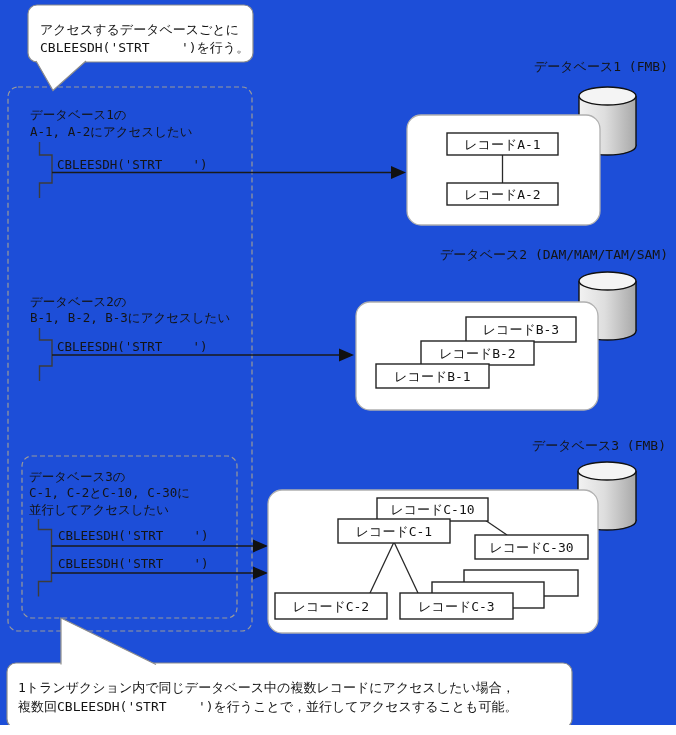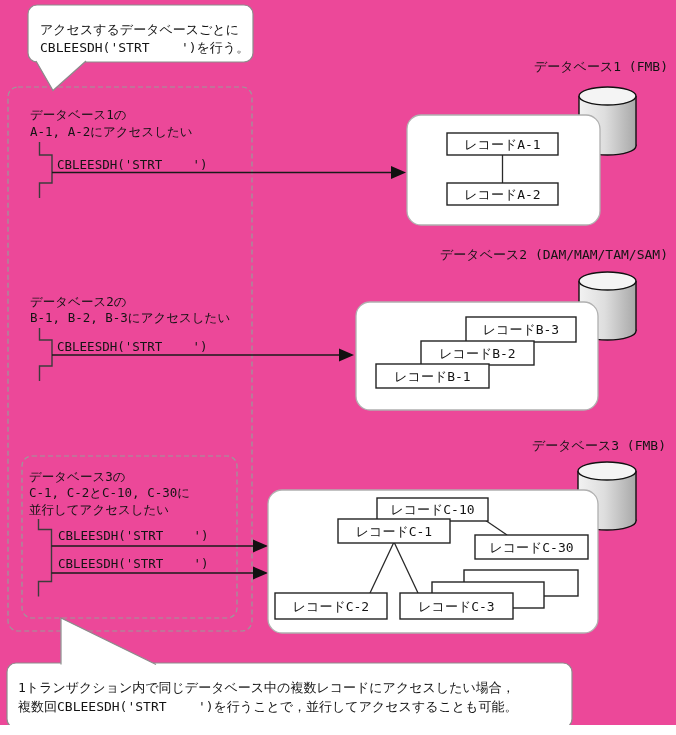--- a/index.html
+++ b/index.html
@@ -1,16 +1,16 @@
 <!DOCTYPE html>
 <html><head>
 <meta charset="utf-8">
 <style>
   html,body{margin:0;padding:0;background:#fff;}
-  .stage{position:relative;width:676px;height:725px;background:#ec4899;overflow:hidden;
+  .stage{position:relative;width:676px;height:725px;background:#1d4ed8;overflow:hidden;
          font-family:"DejaVu Sans Mono","DejaVu Sans",monospace;}
   svg{display:block;}
   text{fill:#141414;font-family:"DejaVu Sans Mono","DejaVu Sans",monospace;white-space:pre;}
   .t-sec{font-size:12.5px;}
   .t-call{font-size:12.5px;}
   .t-bub{font-size:13px;}
   .t-rec{font-size:13px;text-anchor:middle;}
   .t-db{font-size:13px;text-anchor:end;}
   .rec{fill:#ffffff;stroke:#232323;stroke-width:1.4;}
   .cont{fill:#ffffff;stroke:#b0b0b0;stroke-width:1.3;}

